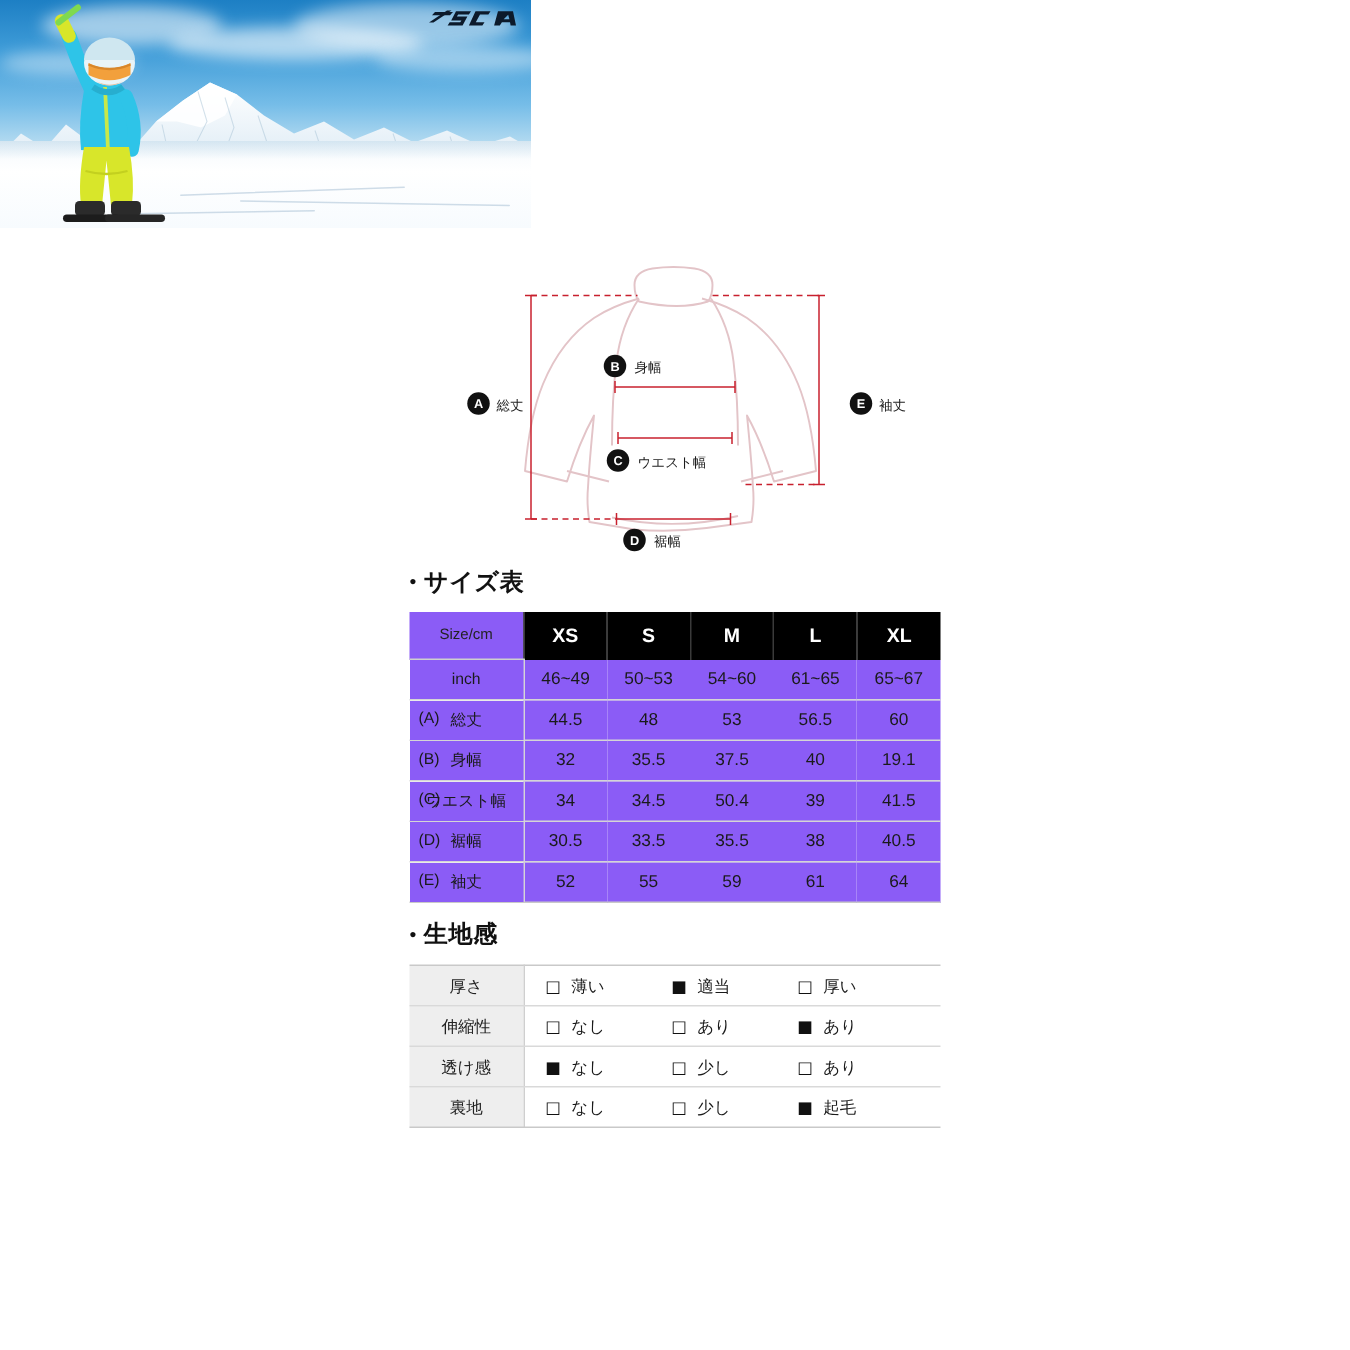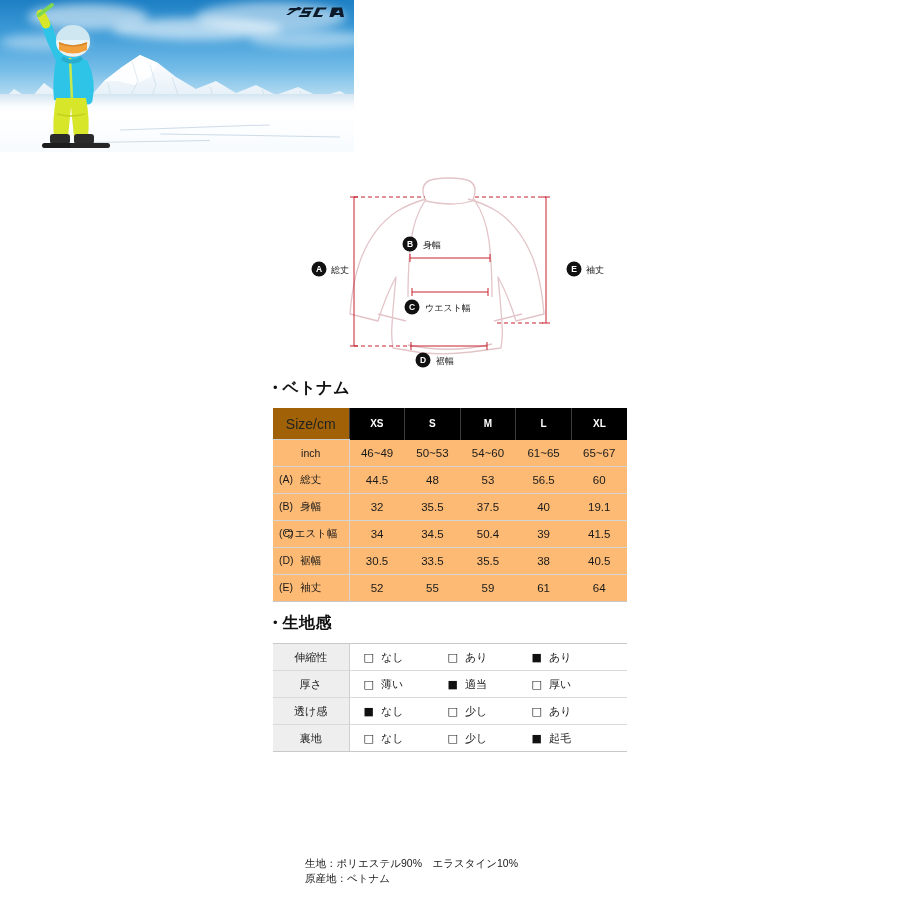--- a/index.html
+++ b/index.html
@@ -146,36 +146,36 @@
   #size-table-wrap   { top: 408px; }
   #fabric-table-wrap { top: 643px; }
 
   .size-table th, .size-table td {
     border-bottom: 1px solid #d5d5d5;
     font-size: 11px;
     text-align: center;
     height: 26px;
     padding: 0;
     color: #1a1a1a;
-    background: #fdba74;
+    background: #8b5cf6;
     font-weight: normal;
   }
   .size-table tr:first-child th { height: 31px; }
   .size-table .hdr-label {
-    background: #a16207;
+    background: #8b5cf6;
     border-bottom: 1px solid #cfcfcf;
-    font-size: 14px;
+    font-size: 10px;
     color: #222;
     margin-left: 15px;
   }
   .size-table .hdr-size {
     background: #000000;
     color: #ffffff;
     font-weight: bold;
-    font-size: 10px;
+    font-size: 13px;
     border-bottom: none;
     border-left: 1px solid #3a3a3a;
   }
   .size-table .hdr-size:first-of-type { border-left: none; }
   .size-table .rowlabel {
     border-right: 1px solid #d5d5d5;
     font-size: 10.5px;
     position: relative;
   }
   .size-table .rowlabel .lbl-letter {
@@ -444,21 +444,21 @@
       <line class="ml" x1="138" y1="174" x2="138" y2="182"></line>
       <line class="ml" x1="214" y1="174" x2="214" y2="182"></line>
       <circle class="bdg" cx="150" cy="192" r="7.5"></circle>
       <text class="bdgT" x="150" y="195">D</text>
       <text class="lbl" x="163" y="196">裾幅</text>
     </svg>
   </div>
 
   <div class="sec-head" id="size-head">
     <span class="sec-bullet">•</span>
-    <span class="sec-title">ベトナム</span>
+    <span class="sec-title">サイズ表</span>
   </div>
 
   <div class="tbl-wrap" id="size-table-wrap">
     <table class="size-table">
       <colgroup>
         <col style="width:76px">
         <col style="width:55.6px">
           <col style="width:55.6px">
           <col style="width:55.6px">
         <col style="width:55.6px">
@@ -533,58 +533,58 @@
   </div>
 
   <div class="tbl-wrap" id="fabric-table-wrap">
     <table class="fabric-table">
       <colgroup>
         <col style="width:76px">
           <col style="width:278px">
       </colgroup>
       <tbody id="fabric-body">
           <tr>
+            <td class="f-label">厚さ</td>
+            <td>
+              <div class="opts">
+                <div class="opt">
+                  <span class="box">□</span>
+                  <span class="opt-text">薄い</span>
+                </div>
+                <div class="opt">
+                  <span class="box">■</span>
+                  <span class="opt-text">適当</span>
+                </div>
+                <div class="opt">
+                  <span class="box">□</span>
+                  <span class="opt-text">厚い</span>
+                </div>
+              </div>
+            </td>
+          </tr>
+          <tr>
             <td class="f-label">伸縮性</td>
             <td>
               <div class="opts">
                 <div class="opt">
                   <span class="box">□</span>
                   <span class="opt-text">なし</span>
                 </div>
                 <div class="opt">
                   <span class="box">□</span>
                   <span class="opt-text">あり</span>
                 </div>
                 <div class="opt">
                   <span class="box">■</span>
                   <span class="opt-text">あり</span>
                 </div>
               </div>
             </td>
           </tr>
           <tr>
-            <td class="f-label">厚さ</td>
-            <td>
-              <div class="opts">
-                <div class="opt">
-                  <span class="box">□</span>
-                  <span class="opt-text">薄い</span>
-                </div>
-                <div class="opt">
-                  <span class="box">■</span>
-                  <span class="opt-text">適当</span>
-                </div>
-                <div class="opt">
-                  <span class="box">□</span>
-                  <span class="opt-text">厚い</span>
-                </div>
-              </div>
-            </td>
-          </tr>
-          <tr>
             <td class="f-label">透け感</td>
             <td>
               <div class="opts">
                 <div class="opt">
                   <span class="box">■</span>
                   <span class="opt-text">なし</span>
                 </div>
                 <div class="opt">
                   <span class="box">□</span>
                   <span class="opt-text">少し</span>
@@ -613,18 +613,14 @@
                   <span class="opt-text">起毛</span>
                 </div>
               </div>
             </td>
           </tr>
         </tbody>
     </table>
   </div>
 
 
-  <div class="footer">
-    <div>生地：ポリエステル90%　エラスタイン10%</div>
-    <div>原産地：ベトナム</div>
-  </div>
 
 </div>
 
 </body></html>

